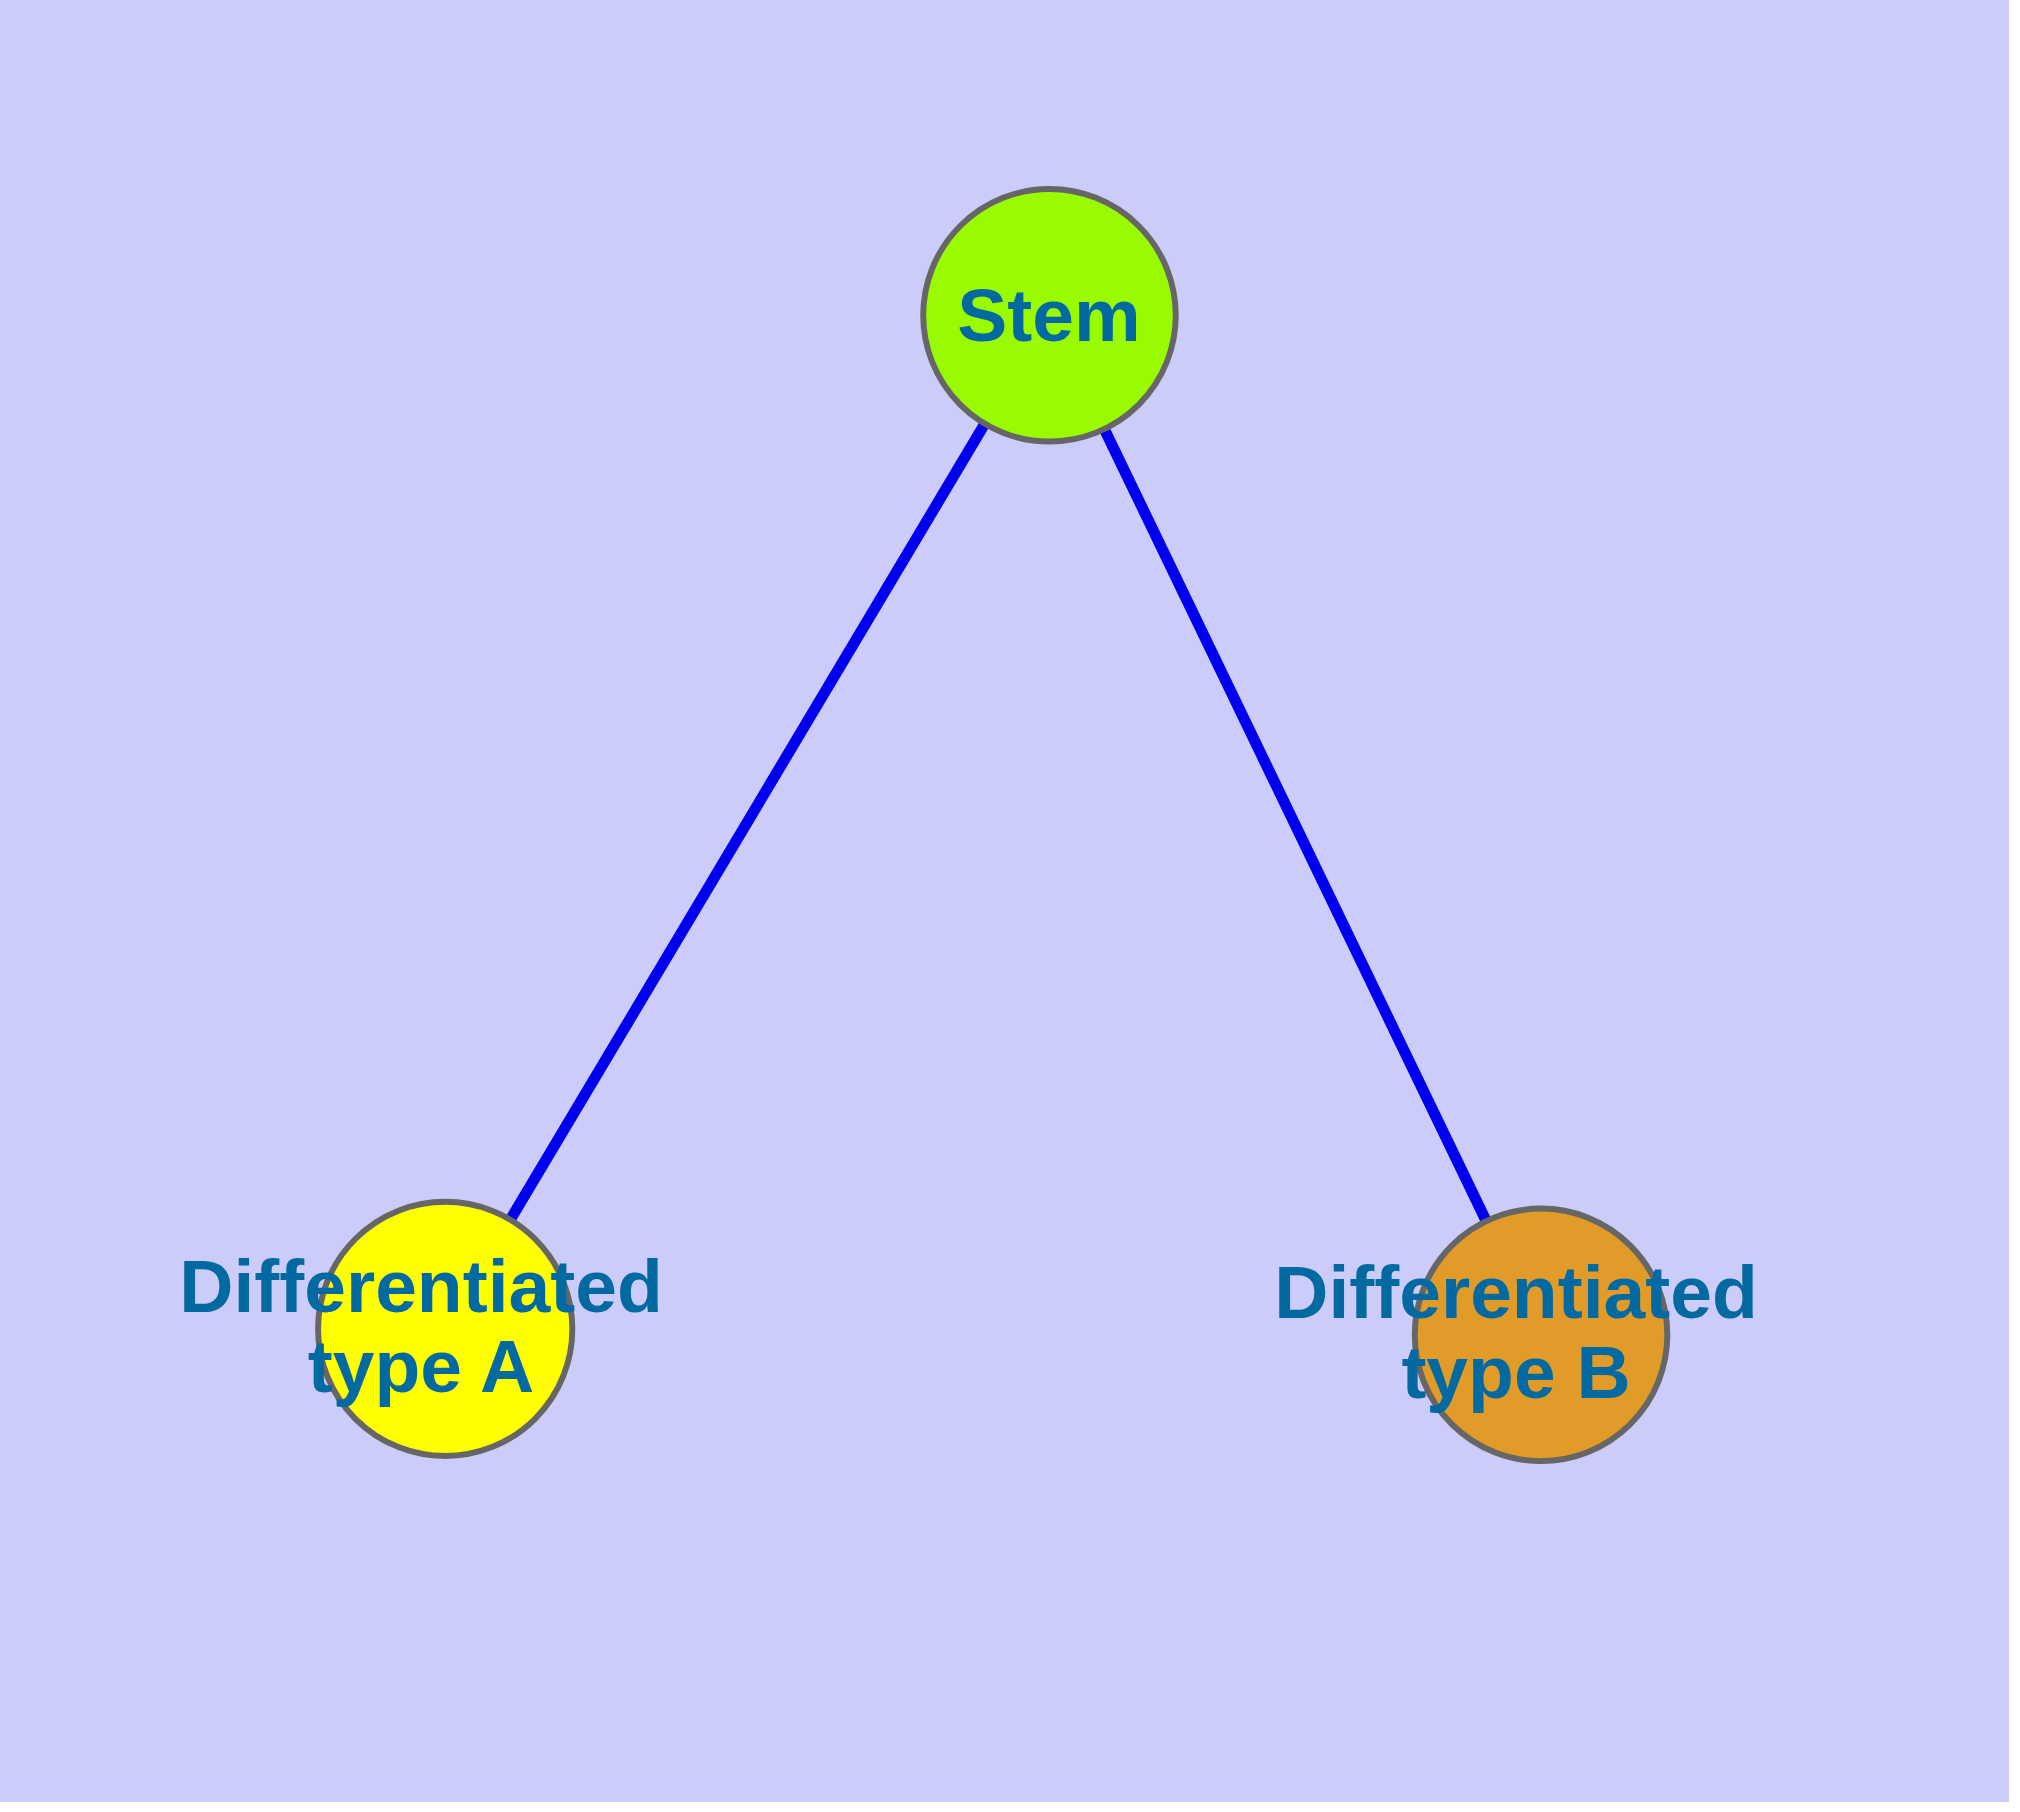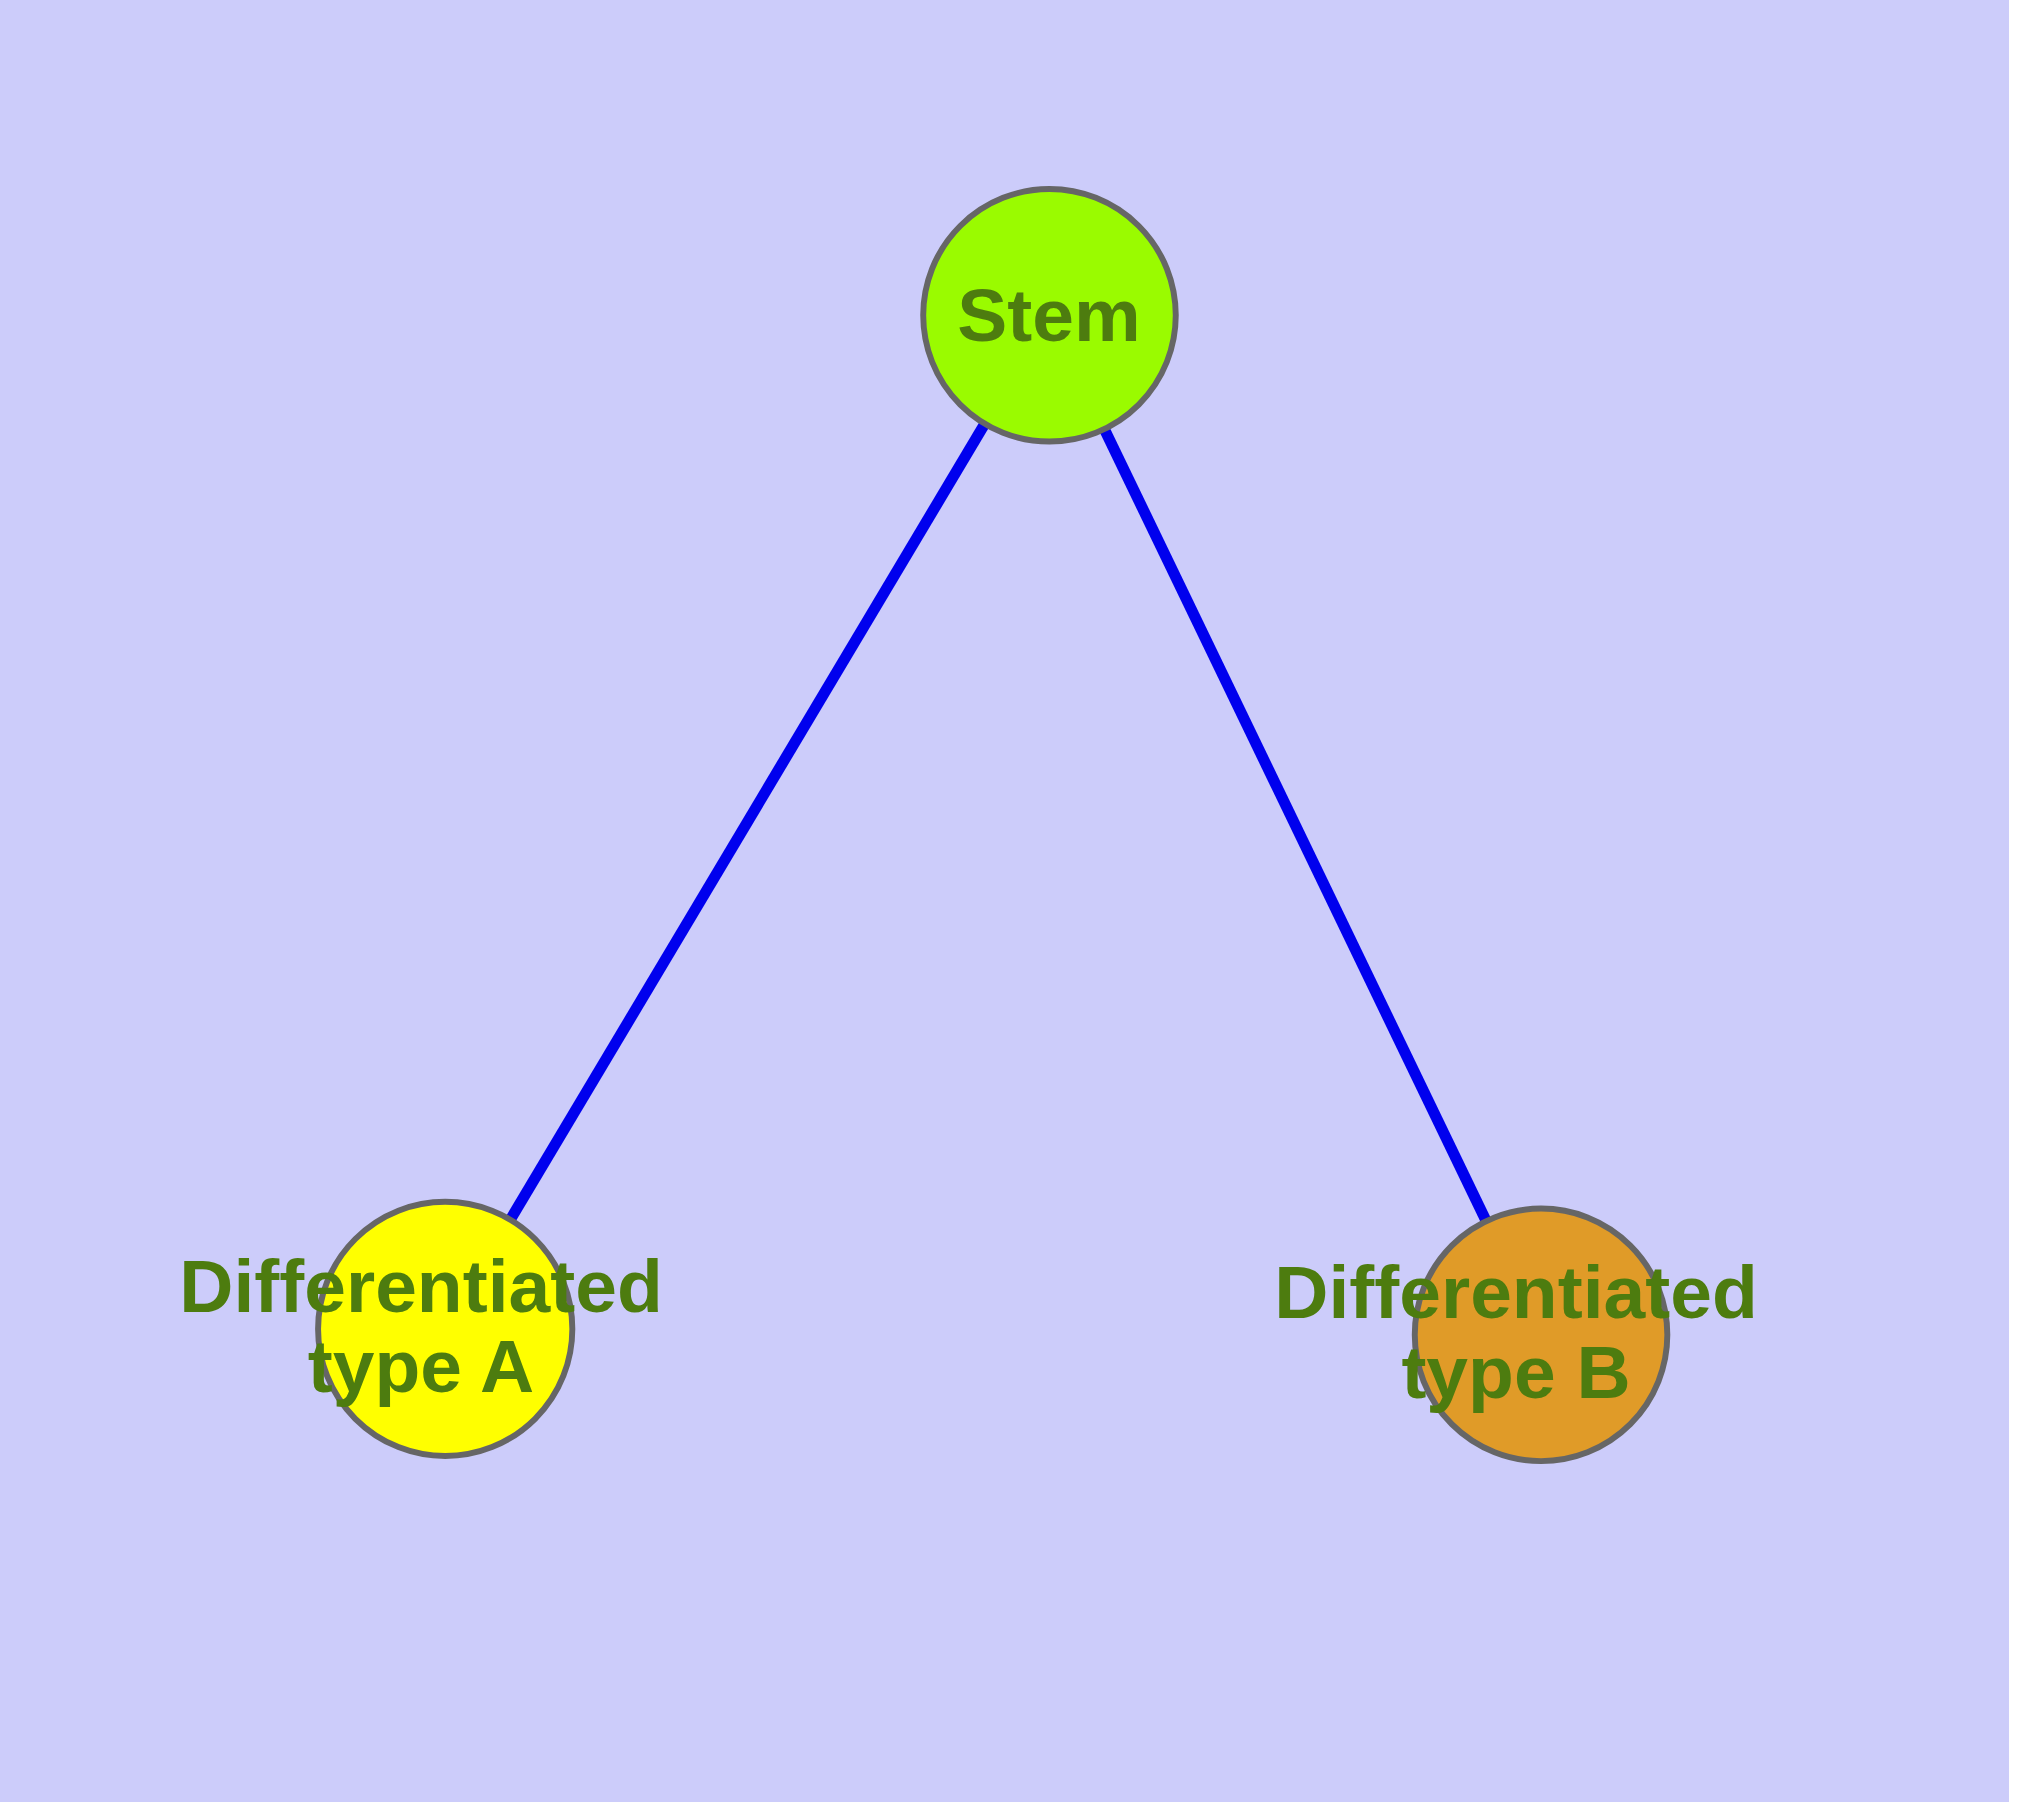--- a/index.html
+++ b/index.html
@@ -27,21 +27,21 @@
   #graph-svg {
     position: absolute;
     left: 0;
     top: 0;
     width: 2021px;
     height: 1812px;
   }
   .node-label {
     position: absolute;
     text-align: center;
-    color: #4d7c0f;
+    color: #0369a1;
     font-weight: bold;
     line-height: 1.07;
     white-space: pre;
     pointer-events: none;
     -webkit-font-smoothing: antialiased;
   }
   #label-stem {
     font-size: 75px;
     left: 1049px;
     top: 315px;

